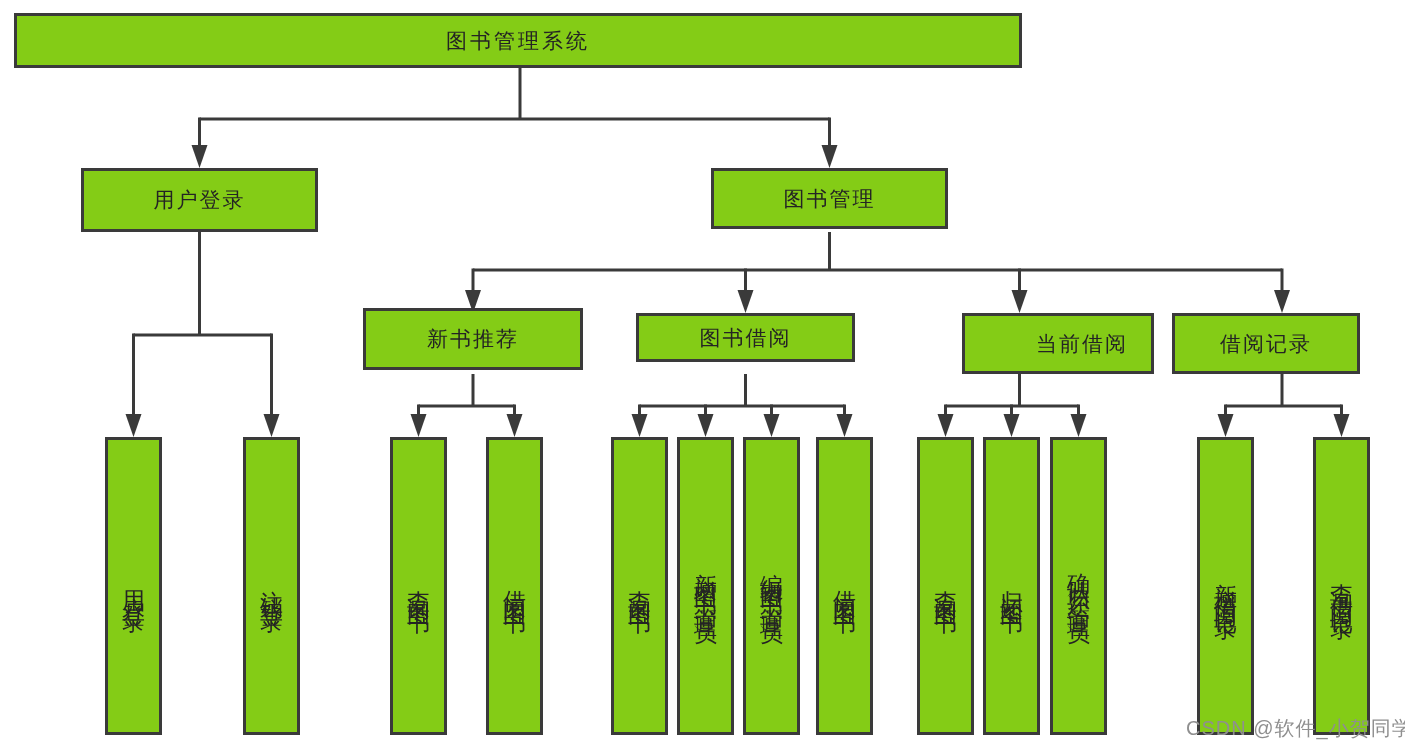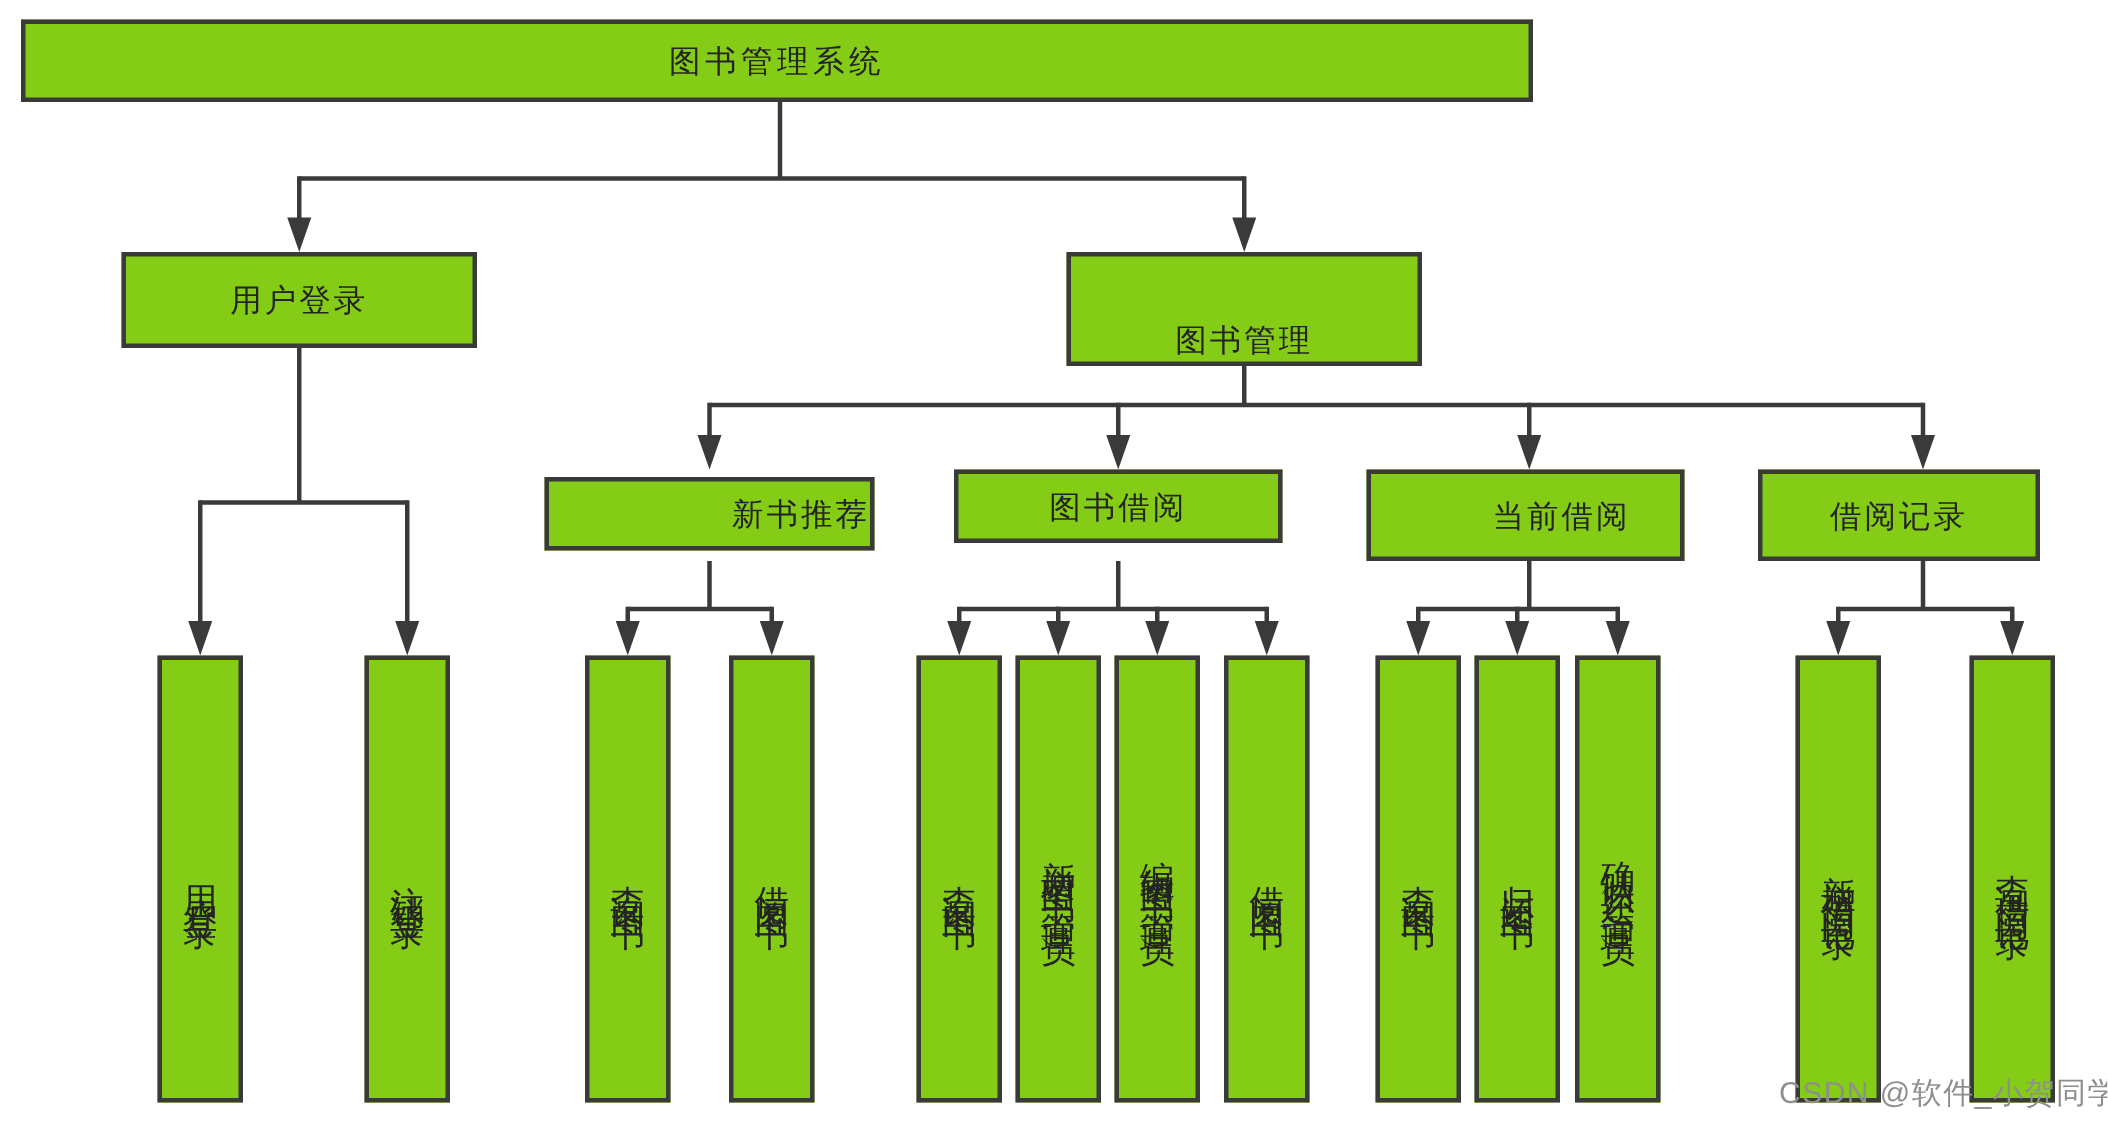--- a/index.html
+++ b/index.html
@@ -135,31 +135,31 @@
     </g>
   </svg>
 
   <div class="node hbox root-box" style="left:14px; top:13px; width:1008px; height:55px;">
     <span>图书管理系统</span>
   </div>
 
   <div class="node hbox" style="left:81px; top:168px; width:237px; height:64px;">
     <span>用户登录</span>
   </div>
-  <div class="node hbox" style="left:711px; top:168px; width:237px; height:76px;align-items:flex-end;">
+  <div class="node hbox" style="left:711px; top:168px; width:237px; height:61px;">
     <span>图书管理</span>
   </div>
 
-  <div class="node hbox" style="left:363px; top:318px; width:220px; height:49px;justify-content:flex-end;">
+  <div class="node hbox" style="left:363px; top:308px; width:220px; height:62px;">
     <span>新书推荐</span>
   </div>
   <div class="node hbox" style="left:636px; top:313px; width:219px; height:49px;text-align:center;">
     <span>图书借阅</span>
   </div>
-  <div class="node hbox" style="left:911px; top:313px; width:212px; height:61px;padding-left:48px;">
+  <div class="node hbox" style="left:962px; top:313px; width:192px; height:61px;padding-left:48px;">
     <span>当前借阅</span>
   </div>
   <div class="node hbox" style="left:1172px; top:313px; width:188px; height:61px;">
     <span>借阅记录</span>
   </div>
 
   <div class="node vbox" style="left:105px; top:437px; width:57px; height:298px;">
     <span>用户登录</span>
   </div>
   <div class="node vbox" style="left:243px; top:437px; width:57px; height:298px;">

